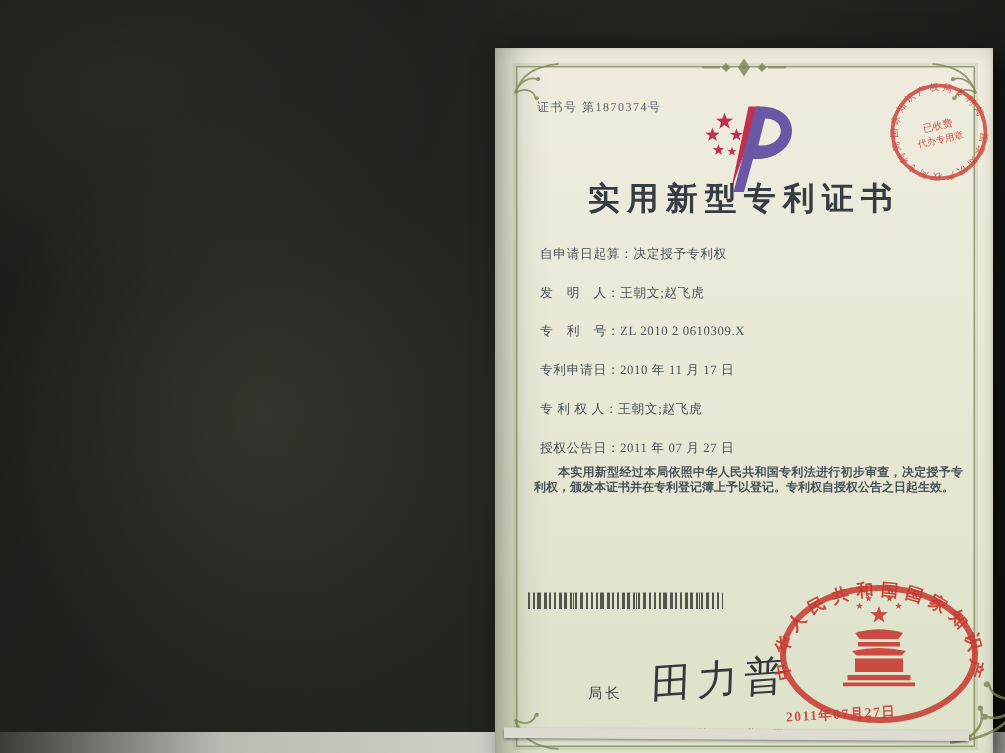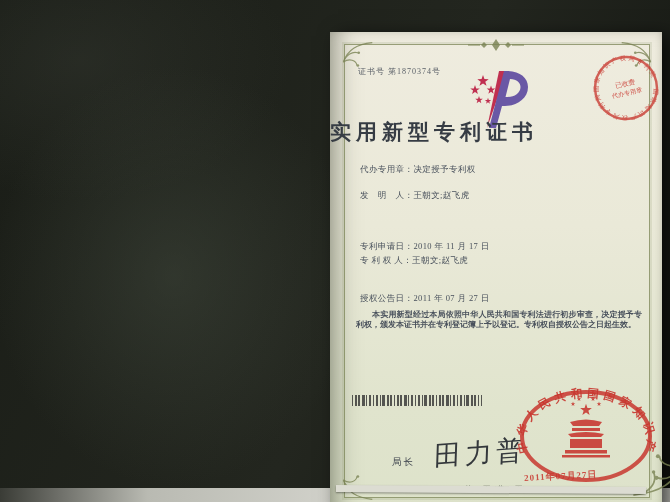--- a/index.html
+++ b/index.html
@@ -27,21 +27,21 @@
     box-shadow:0 0 0 2px rgba(122,131,84,.15);}
   .flourish{position:absolute;width:34px;height:34px;opacity:.8;}
   .fl-tl{left:10px;top:8px;}
   .fl-tr{right:8px;top:8px;transform:scaleX(-1);}
   .fl-bl{left:10px;bottom:12px;transform:scaleY(-1);}
   .fl-br{right:4px;bottom:8px;transform:scale(-1.7,-1.7);transform-origin:70% 30%;}
   .fl-tc{left:50%;top:6px;transform:translateX(-50%);width:60px;height:14px;}
   .cert-no{position:absolute;left:28px;top:34px;font-size:8px;letter-spacing:1px;color:#5a6068;}
   .logo{position:absolute;left:132px;top:36px;width:70px;height:70px;}
   .fee-stamp{position:absolute;left:262px;top:22px;width:68px;height:68px;transform:rotate(-12deg);opacity:.85;}
-  .title{position:absolute;left:0;right:0;top:86px;
+  .title{position:absolute;left:0;right:0;top:86px;text-align:center;
     font-size:21px;font-weight:bold;letter-spacing:5px;color:#363c44;}
   .row{position:absolute;left:30px;font-size:8.5px;color:#49515c;letter-spacing:.4px;white-space:nowrap;}
   .row .lbl::after{content:"";}
   .paras{position:absolute;left:26px;top:278px;width:286px;color:#49515c;font-weight:bold;}
   .paras p{margin:0 0 2px 0;font-size:8px;line-height:1.3;text-align:justify;text-indent:2em;}
   .barcode{position:absolute;left:22px;top:363px;width:130px;height:11px;opacity:.78;
     background:
       repeating-linear-gradient(90deg,#2e2e2e 0 1.5px,transparent 1.5px 3.5px),
       repeating-linear-gradient(90deg,#2e2e2e 0 1px,transparent 1px 6px);}
   .director{position:absolute;left:62px;top:424px;font-size:9.5px;color:#3f454e;letter-spacing:2px;}
@@ -143,29 +143,32 @@
       <text font-size="6" fill="#c8372f" letter-spacing="2">
         <textPath href="#feeBot" startOffset="6">国家知识产权局专利局</textPath>
       </text>
       <text x="33" y="31" font-size="6.5" fill="#c8372f" text-anchor="middle">已收费</text>
       <text x="33" y="40" font-size="6" fill="#c8372f" text-anchor="middle">代办专用章</text>
     </svg>
 
     <div class="title">实用新型专利证书</div>
 
     <div class="row" style="top:132px">
-      <span class="lbl">代办专用章：</span><span>决定授予专利权</span>
+      <span class="lbl">自申请日起算：</span><span>决定授予专利权</span>
     </div>
     <div class="row" style="top:158px">
       <span class="lbl">发　明　人：</span><span>王朝文;赵飞虎</span>
     </div>
+    <div class="row" style="top:183px">
+      <span class="lbl">专　利　号：</span><span>ZL 2010 2 0610309.X</span>
+    </div>
     <div class="row" style="top:209px">
       <span class="lbl">专利申请日：</span><span>2010 年 11 月 17 日</span>
     </div>
-    <div class="row" style="top:223px">
+    <div class="row" style="top:235px">
       <span class="lbl">专 利 权 人：</span><span>王朝文;赵飞虎</span>
     </div>
     <div class="row" style="top:261px">
       <span class="lbl">授权公告日：</span><span>2011 年 07 月 27 日</span>
     </div>
 
     <div class="paras">
       <p>本实用新型经过本局依照中华人民共和国专利法进行初步审查，决定授予专利权，颁发本证书并在专利登记簿上予以登记。专利权自授权公告之日起生效。</p>
     </div>
 

